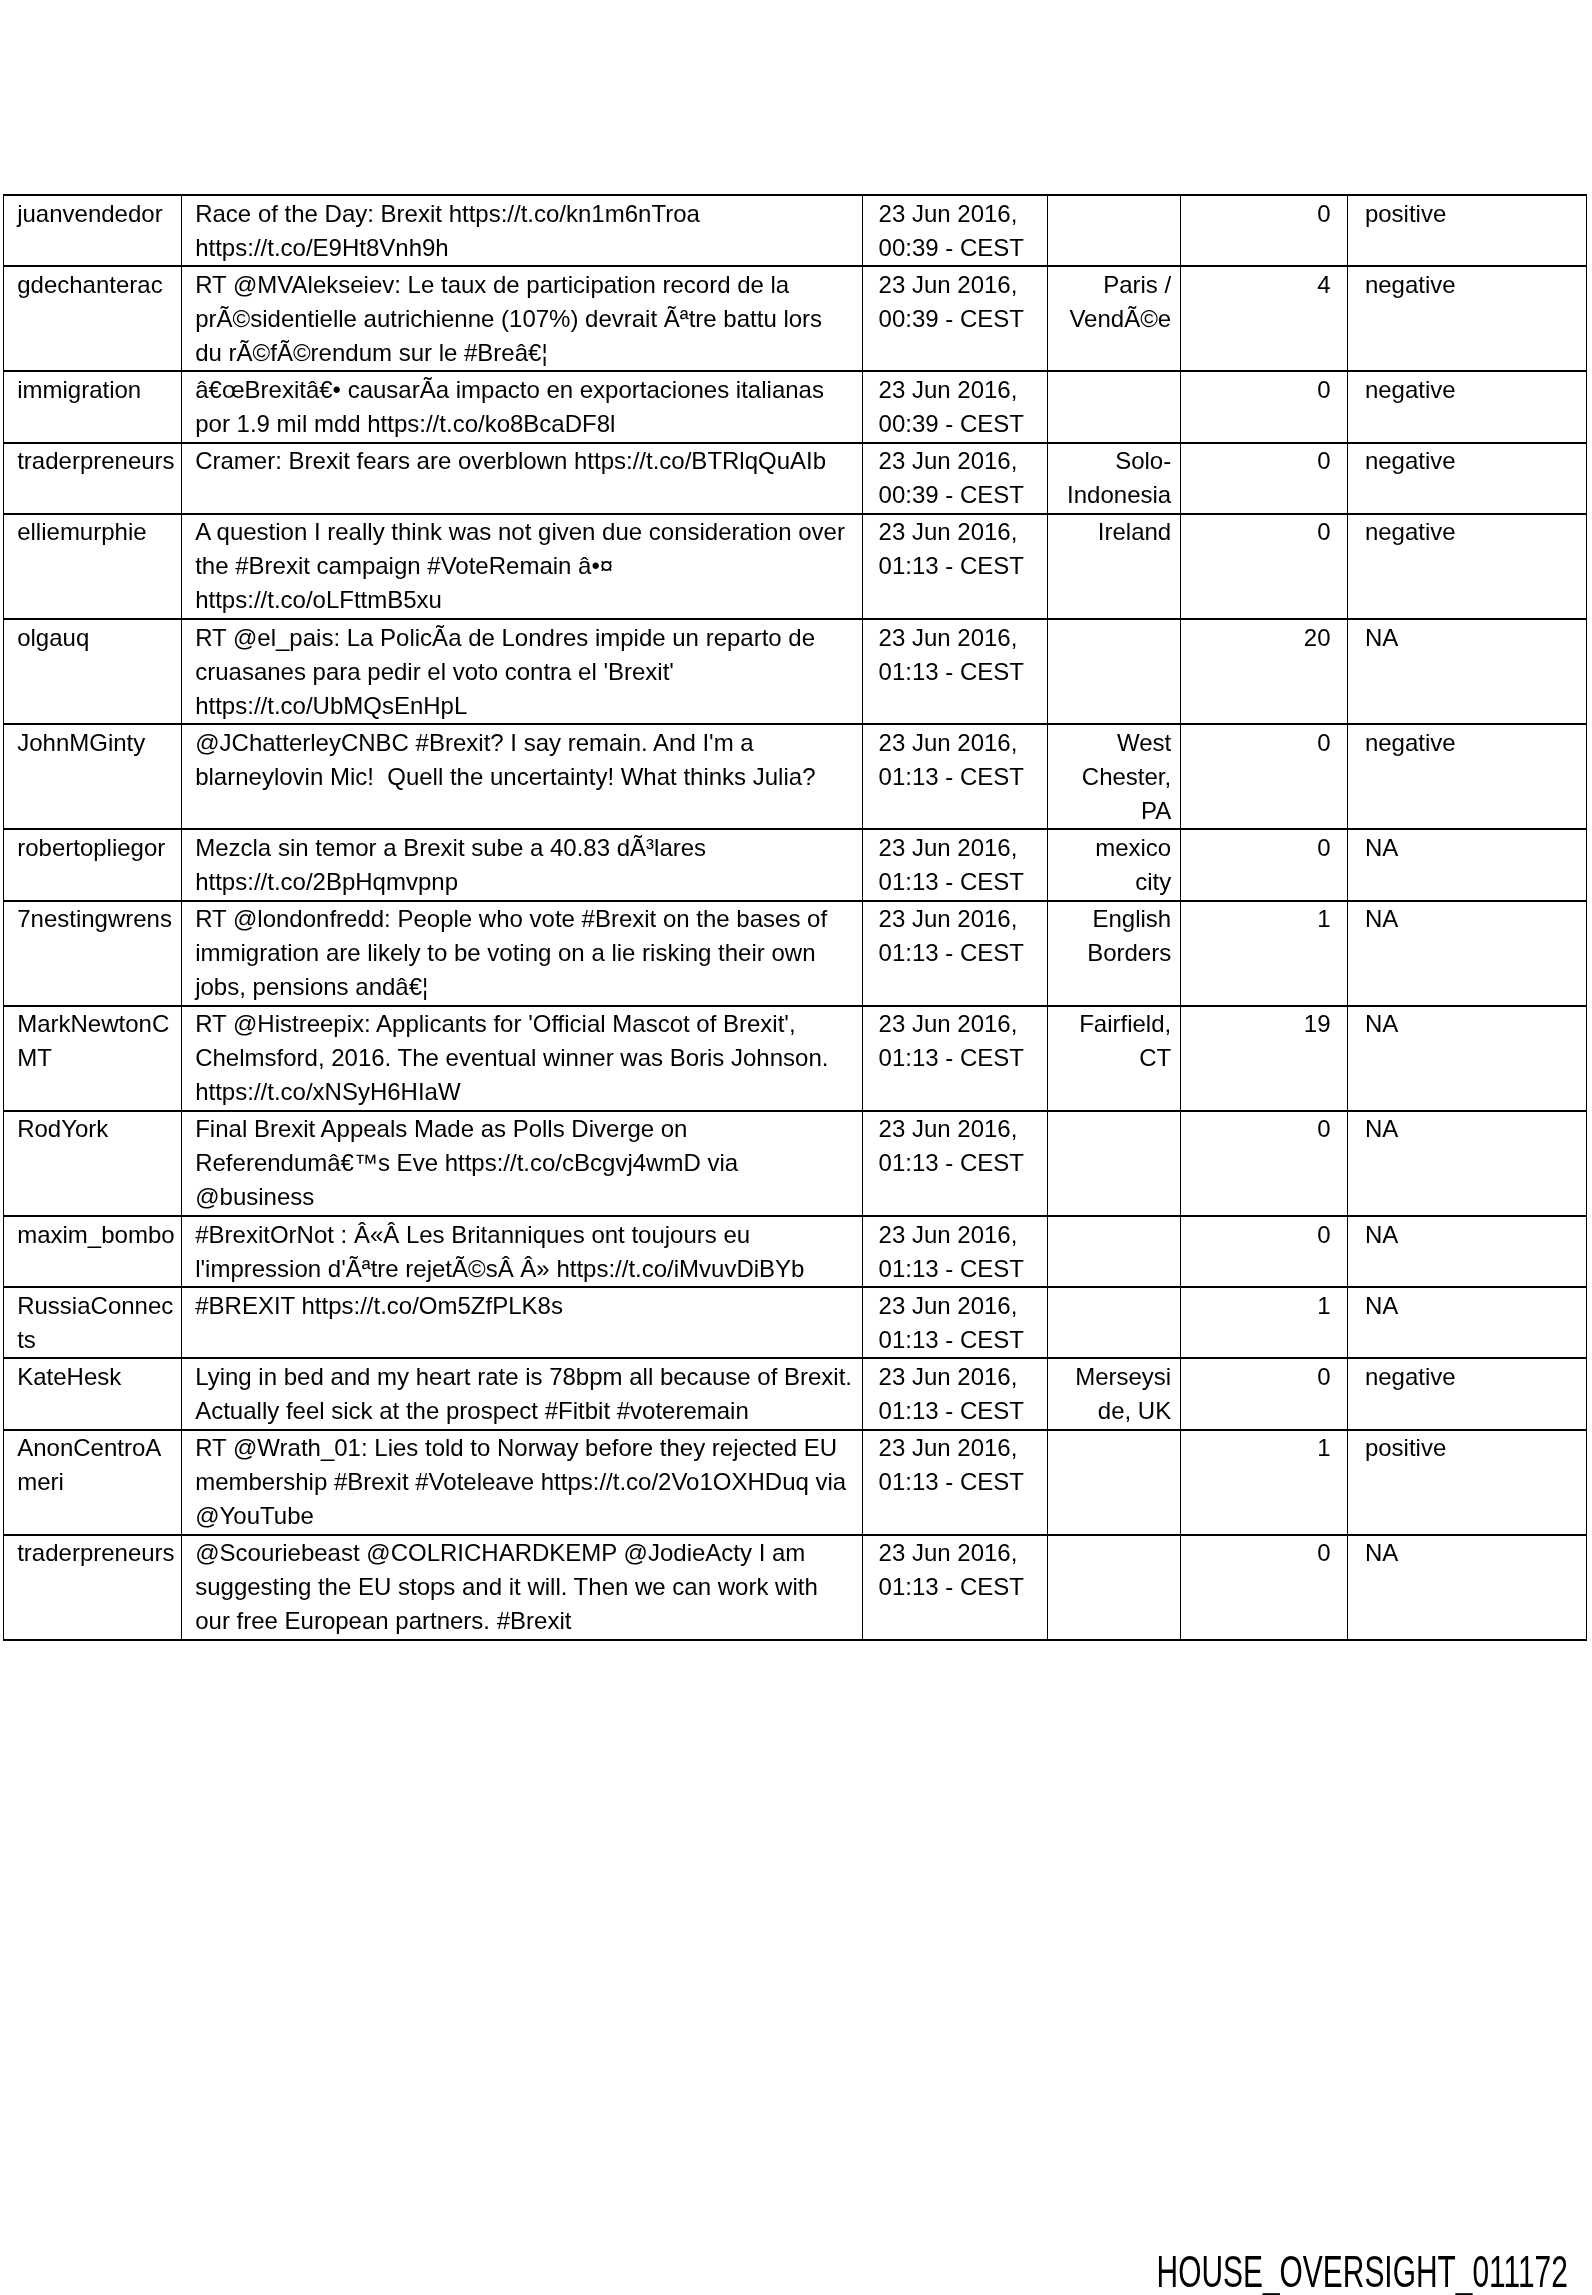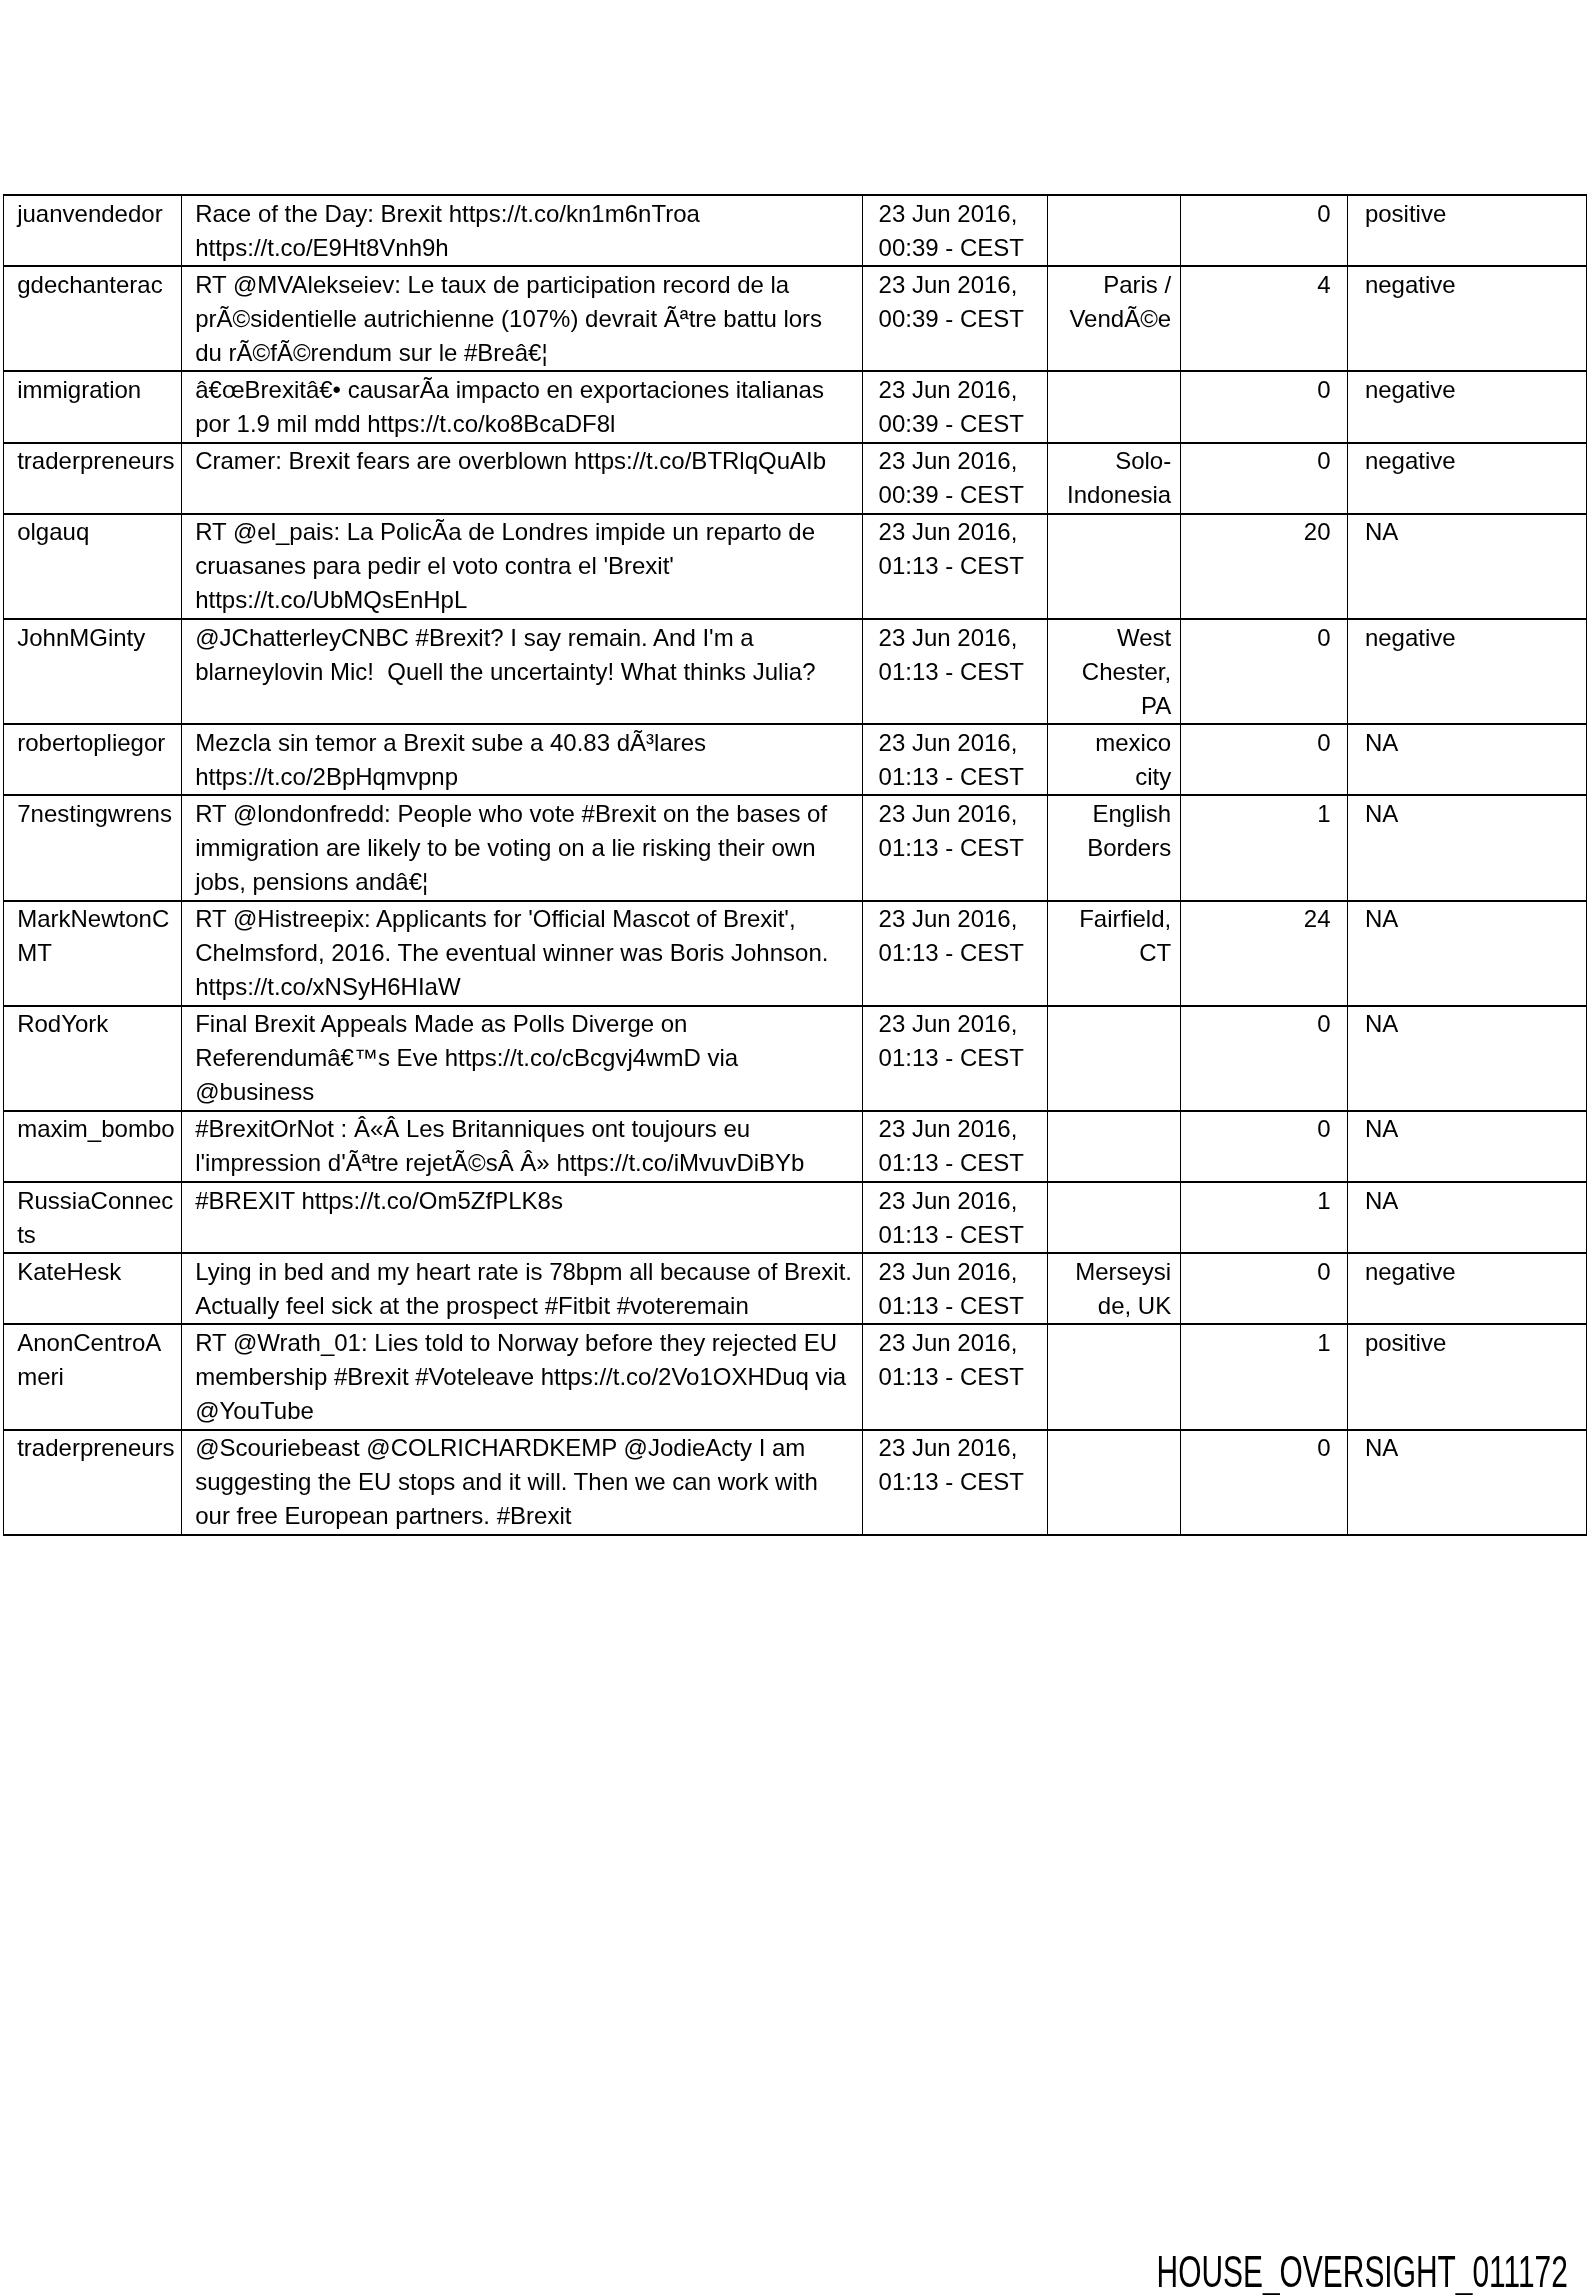--- a/index.html
+++ b/index.html
@@ -90,20 +90,28 @@
   </tr>
         <tr>
     <td class="col-username">traderpreneurs</td>
     <td class="col-text">Cramer: Brexit fears are overblown https://t.co/BTRlqQuAIb</td>
     <td class="col-date">23 Jun 2016, 00:39 - CEST</td>
     <td class="col-location">Solo-Indonesia</td>
     <td class="col-count">0</td>
     <td class="col-sentiment">negative</td>
   </tr>
         <tr>
+    <td class="col-username">elliemurphie</td>
+    <td class="col-text">A question I really think was not given due consideration over the #Brexit campaign #VoteRemain â•¤ https://t.co/oLFttmB5xu</td>
+    <td class="col-date">23 Jun 2016, 01:13 - CEST</td>
+    <td class="col-location">Ireland</td>
+    <td class="col-count">0</td>
+    <td class="col-sentiment">negative</td>
+  </tr>
+        <tr>
     <td class="col-username">olgauq</td>
     <td class="col-text">RT @el_pais: La PolicÃa de Londres impide un reparto de cruasanes para pedir el voto contra el 'Brexit' https://t.co/UbMQsEnHpL</td>
     <td class="col-date">23 Jun 2016, 01:13 - CEST</td>
     <td class="col-location"></td>
     <td class="col-count">20</td>
     <td class="col-sentiment">NA</td>
   </tr>
         <tr>
     <td class="col-username">JohnMGinty</td>
     <td class="col-text">@JChatterleyCNBC #Brexit? I say remain. And I'm a blarneylovin Mic!  Quell the uncertainty! What thinks Julia?</td>
@@ -126,21 +134,21 @@
     <td class="col-date">23 Jun 2016, 01:13 - CEST</td>
     <td class="col-location">English Borders</td>
     <td class="col-count">1</td>
     <td class="col-sentiment">NA</td>
   </tr>
         <tr>
     <td class="col-username">MarkNewtonCMT</td>
     <td class="col-text">RT @Histreepix: Applicants for 'Official Mascot of Brexit', Chelmsford, 2016. The eventual winner was Boris Johnson. https://t.co/xNSyH6HIaW</td>
     <td class="col-date">23 Jun 2016, 01:13 - CEST</td>
     <td class="col-location">Fairfield, CT</td>
-    <td class="col-count">24</td>
+    <td class="col-count">19</td>
     <td class="col-sentiment">NA</td>
   </tr>
         <tr>
     <td class="col-username">RodYork</td>
     <td class="col-text">Final Brexit Appeals Made as Polls Diverge on Referendumâ€™s Eve https://t.co/cBcgvj4wmD via @business</td>
     <td class="col-date">23 Jun 2016, 01:13 - CEST</td>
     <td class="col-location"></td>
     <td class="col-count">0</td>
     <td class="col-sentiment">NA</td>
   </tr>

